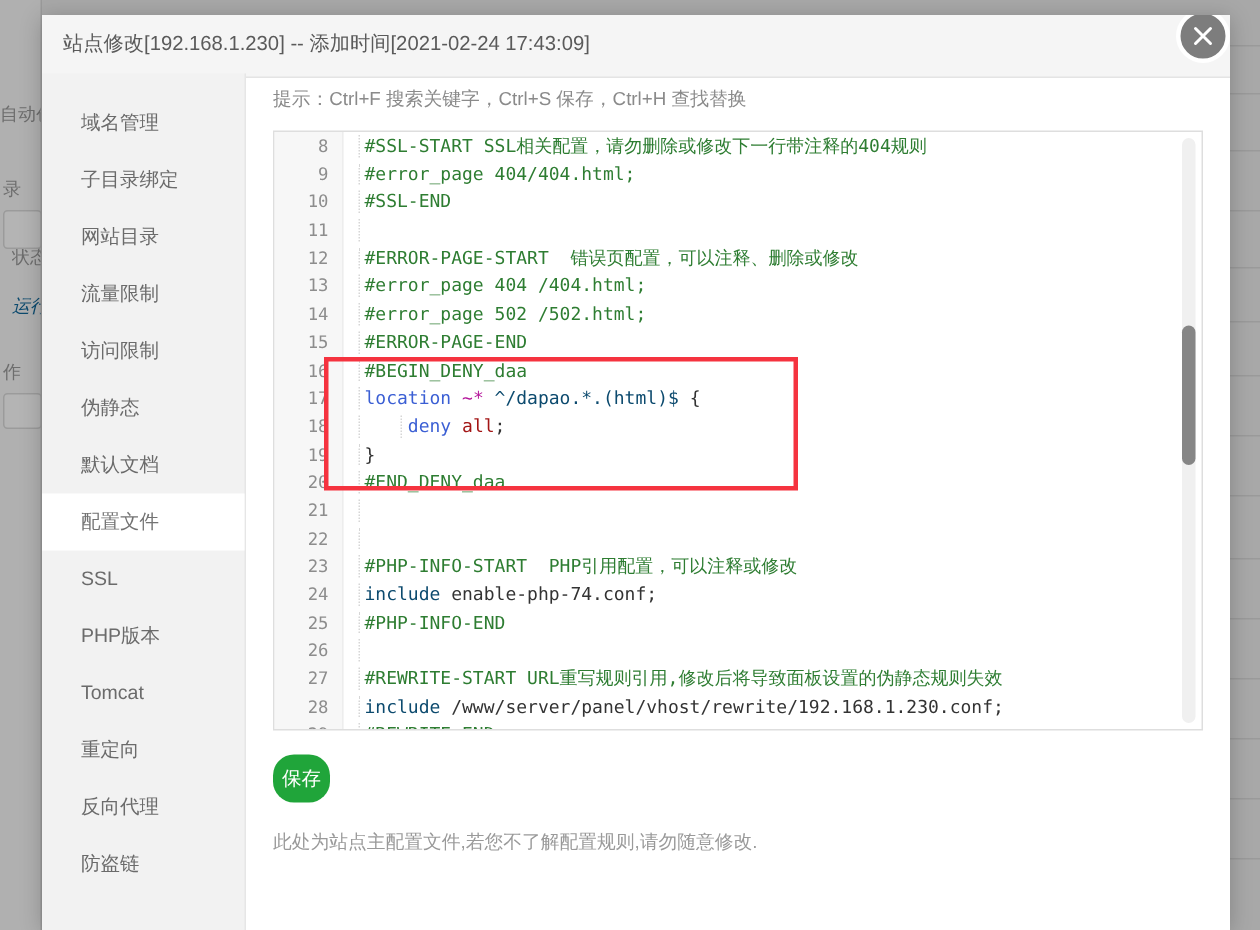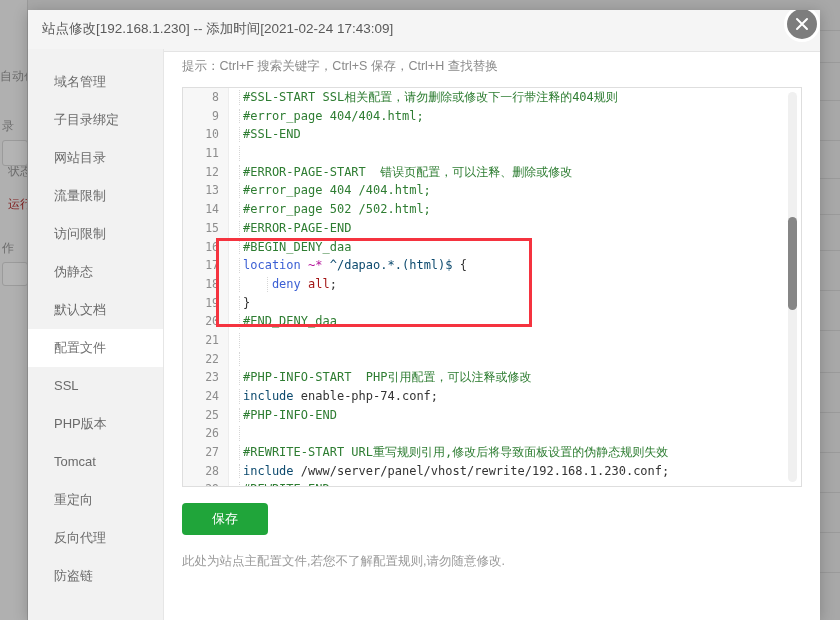--- a/index.html
+++ b/index.html
@@ -24,21 +24,21 @@
     position: absolute; left: 0; top: 0; width: 28px; bottom: 0;
     background: #b0b0b0;
   }
   .bg-frag {
     position: absolute;
     color: #6d6d6d;
     font-size: 12px;
     white-space: nowrap;
     overflow: hidden;
   }
-  .bg-frag.green { color: #7f1d1d; }
+  .bg-frag.green { color: #0c4a6e; font-style: italic; }
   .bg-chip {
     position: absolute;
     border: 1px solid #9b9b9b;
     border-radius: 3px;
     background: #b4b4b4;
     overflow: hidden;
   }
   .bg-vline {
     position: absolute; width: 1px; background: #9a9a9a;
   }
@@ -206,22 +206,22 @@
   }
 
   
   #save-btn {
     display: inline-block;
     margin-top: 16px;
     background: #20a53a;
     color: #ffffff;
     font-size: 13px;
     border: none;
-    border-radius: 4px;
-    padding: 7px 30px;
+    border-radius: 14px;
+    padding: 7px 6px;
     cursor: pointer;
     font-family: inherit;
   }
   #footer-note {
     margin-top: 18px;
     font-size: 12.5px;
     color: #9a9a9a;
     white-space: nowrap;
   }
 </style>

